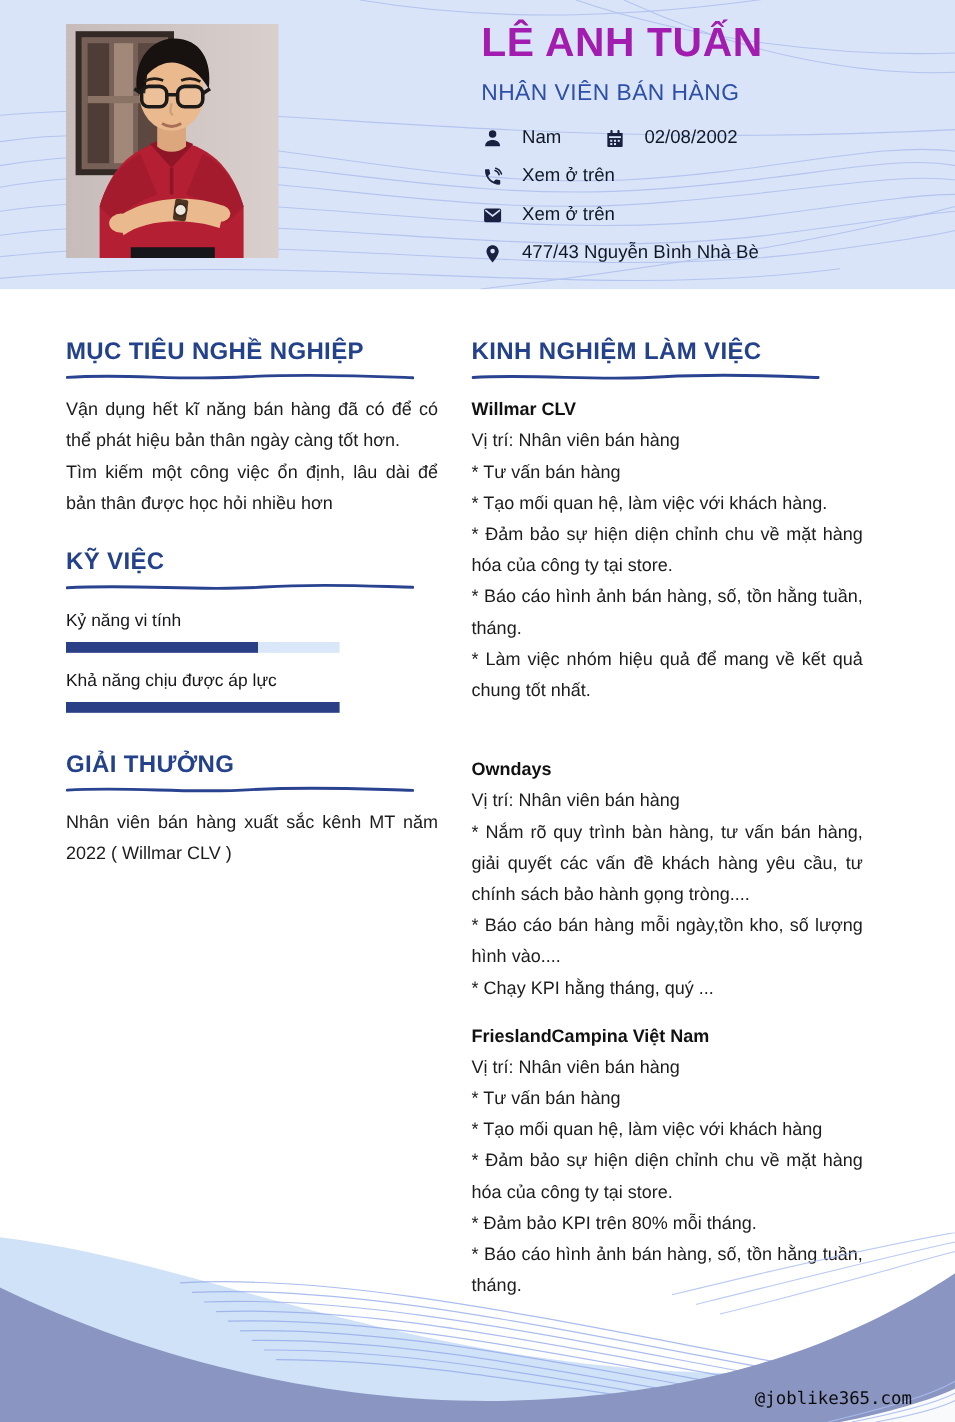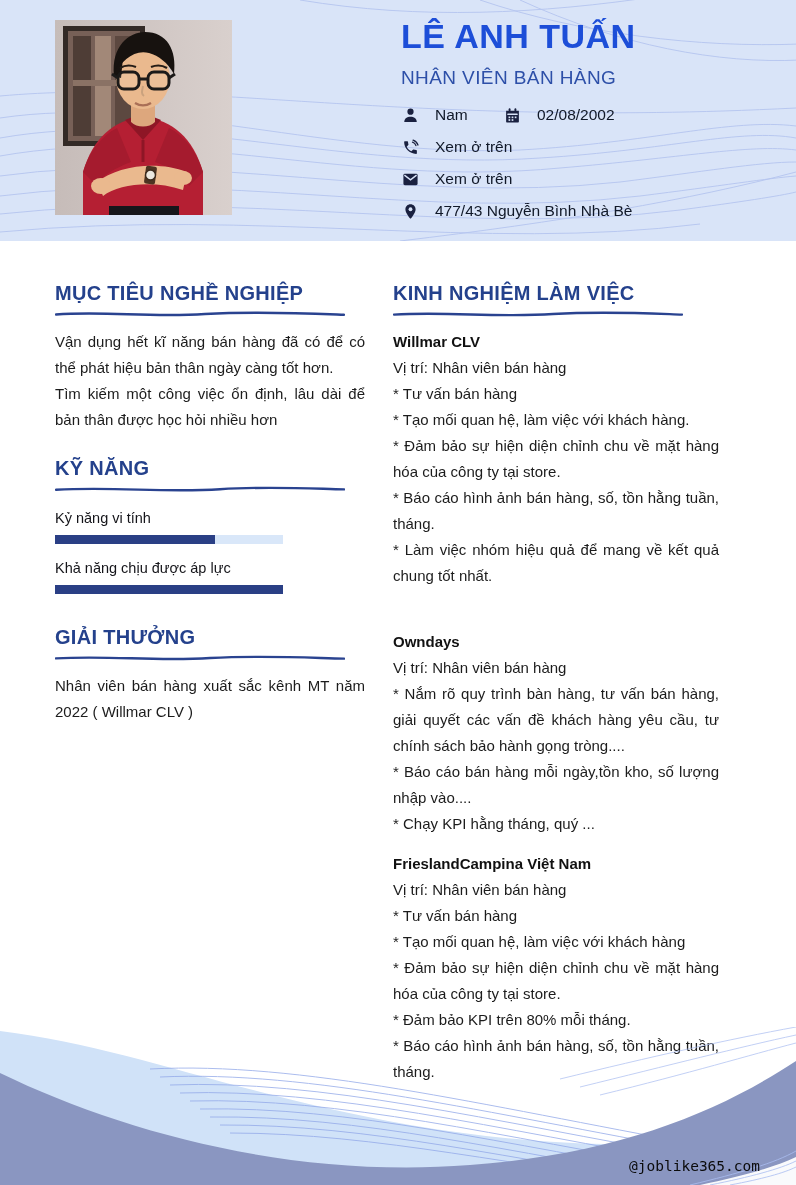--- a/index.html
+++ b/index.html
@@ -10,21 +10,21 @@
   }
   
   .header{position:relative;width:796px;height:241px;background:#d9e4f8;}
   .header-waves{position:absolute;inset:0;pointer-events:none;}
   .photo{
     position:absolute;left:55px;top:20px;width:177px;height:195px;
     overflow:hidden;background:#cfc6c3;
   }
   .header-right{position:absolute;left:401px;top:16px;width:372px;}
   .name{
-    font-size:34px;font-weight:bold;color:#1d4ed8;letter-spacing:.5px;
+    font-size:34px;font-weight:bold;color:#a21caf;letter-spacing:.5px;
     line-height:40px;
   }
   .job-title{
     margin-top:9px;font-size:19px;color:#2d4fa8;letter-spacing:.4px;
     line-height:26px;font-weight:500;
   }
   .contacts{margin-top:13px;}
   .contact-row{display:flex;align-items:flex-end;height:20px;margin-bottom:12px;}
   .contact-item{display:flex;align-items:center;}
   .contact-item.first{width:102px;}
@@ -230,21 +230,21 @@
         <svg class="title-underline" width="290" height="10" viewBox="0 0 290 10" fill="none">
           <path d="M1 5.5 C 50 2, 95 8.5, 150 5 C 205 2.2, 255 4.5, 289 5.8" stroke="#2a4390" stroke-width="2.4" stroke-linecap="round"></path>
         </svg>
         <div class="objective-block">
           <p class="para">Vận dụng hết kĩ năng bán hàng đã có để có thể phát hiệu bản thân ngày càng tốt hơn.</p>
           <p class="para">Tìm kiếm một công việc ổn định, lâu dài để bản thân được học hỏi nhiều hơn</p>
         </div>
       </div>
 
       <div class="skills-block">
-        <div class="section-title">KỸ NĂNG</div>
+        <div class="section-title">KỸ VIỆC</div>
         <svg class="title-underline" width="290" height="10" viewBox="0 0 290 10" fill="none">
           <path d="M1 5.8 C 60 2.4, 110 9, 165 5.2 C 215 2, 260 4.8, 289 5.4" stroke="#2a4390" stroke-width="2.4" stroke-linecap="round"></path>
         </svg>
 
         <div class="skill-item">
           <div class="skill-label">Kỷ năng vi tính</div>
           <div class="skill-track">
             <div class="skill-fill" style="width: 70%;"></div>
           </div>
         </div>
@@ -278,21 +278,21 @@
         <p class="para">* Tạo mối quan hệ, làm việc với khách hàng.</p>
         <p class="para">* Đảm bảo sự hiện diện chỉnh chu về mặt hàng hóa của công ty tại store.</p>
         <p class="para">* Báo cáo hình ảnh bán hàng, số, tồn hằng tuần, tháng.</p>
         <p class="para">* Làm việc nhóm hiệu quả để mang về kết quả chung tốt nhất.</p>
       </div>
 
       <div class="job job-gap-large">
         <div class="job-company">Owndays</div>
         <p class="para">Vị trí: Nhân viên bán hàng</p>
         <p class="para">* Nắm rõ quy trình bàn hàng, tư vấn bán hàng, giải quyết các vấn đề khách hàng yêu cầu, tư chính sách bảo hành gọng tròng....</p>
-        <p class="para">* Báo cáo bán hàng mỗi ngày,tồn kho, số lượng nhập vào....</p>
+        <p class="para">* Báo cáo bán hàng mỗi ngày,tồn kho, số lượng hình vào....</p>
         <p class="para">* Chạy KPI hằng tháng, quý ...</p>
       </div>
 
       <div class="job job-gap-small">
         <div class="job-company">FrieslandCampina Việt Nam</div>
         <p class="para">Vị trí: Nhân viên bán hàng</p>
         <p class="para">* Tư vấn bán hàng</p>
         <p class="para">* Tạo mối quan hệ, làm việc với khách hàng</p>
         <p class="para">* Đảm bảo sự hiện diện chỉnh chu về mặt hàng hóa của công ty tại store.</p>
         <p class="para">* Đảm bảo KPI trên 80% mỗi tháng.</p>

